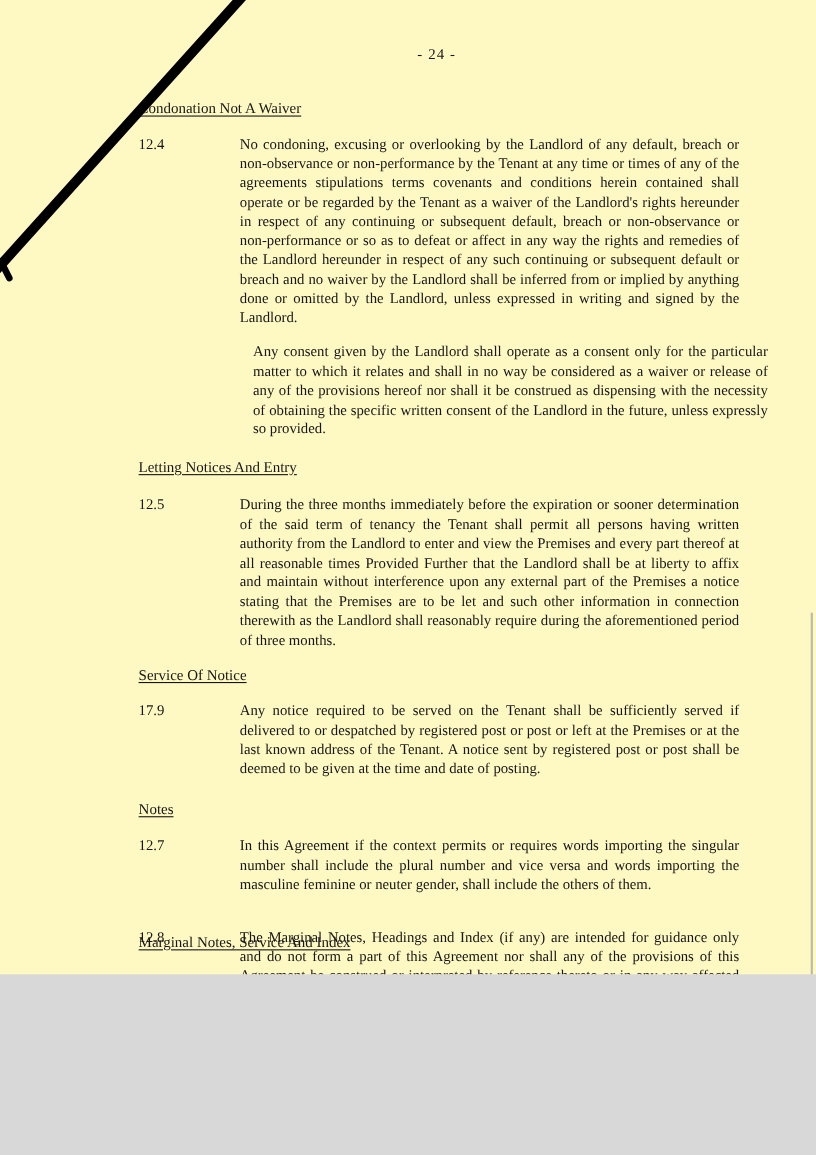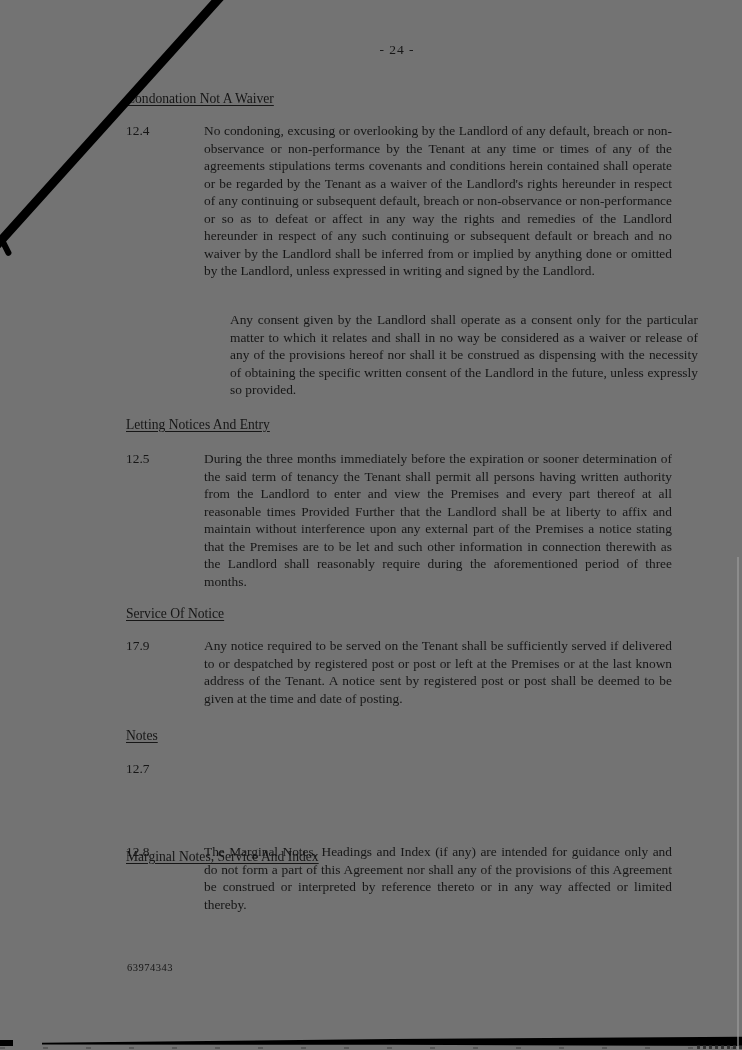--- a/index.html
+++ b/index.html
@@ -1,39 +1,39 @@
 <!DOCTYPE html>
 <html><head>
 <meta charset="utf-8">
 <style>
   html,body{margin:0;padding:0;background:#d8d8d8;}
   .page{
     position:relative;
-    width:742px;height:1050px;
-    background:#737373;
+    width:742px;height:886px;
+    background:#fef9c3;
     overflow:hidden;
     font-family:"Liberation Serif", serif;
     color:#161616;
   }
   .page-number{
     position:absolute;left:337px;top:42px;width:120px;
     text-align:center;font-size:13.5px;letter-spacing:1px;
   }
   .content{
     position:absolute;left:126px;top:90px;width:546px;
   }
   .heading{
     position:absolute;left:0;width:546px;
     font-size:13.6px;line-height:17px;
     text-decoration:underline;
     text-underline-offset:2px;
   }
   .clause{
     position:absolute;left:0;width:546px;
-    display:flex;align-items:flex-start;
+    display:flex;align-items:flex-start;gap:14px;
   }
   .clause .num{
     width:78px;flex:0 0 78px;
     font-size:13.4px;line-height:17.5px;
   }
   .clause .body, .cont{
     font-size:13.4px;line-height:17.5px;
     text-align:justify;
   }
   .clause .body{flex:1;}
@@ -114,20 +114,21 @@
 
     <div class="heading b6">Service Of Notice</div>
     <div class="clause b7">
       <div class="num">17.9</div>
       <div class="body">Any notice required to be served on the Tenant shall be sufficiently served if delivered to or despatched by registered post or post or left at the Premises or at the last known address of the Tenant.  A notice sent by registered post or post shall be deemed to be given at the time and date of posting.</div>
     </div>
 
     <div class="heading b8">Notes</div>
     <div class="clause b9">
       <div class="num">12.7</div>
+      <div class="body">In this Agreement if the context permits or requires words importing the singular number shall include the plural number and vice versa and words importing the masculine feminine or neuter gender, shall include the others of them.</div>
     </div>
 
     <div class="heading b10">Marginal Notes, Service And Index</div>
     <div class="clause b11">
       <div class="num">12.8</div>
       <div class="body">The Marginal Notes, Headings and Index (if any) are intended for guidance only and do not form a part of this Agreement nor shall any of the provisions of this Agreement be construed or interpreted by reference thereto or in any way affected or limited thereby.</div>
     </div>
 
   </div>
 

